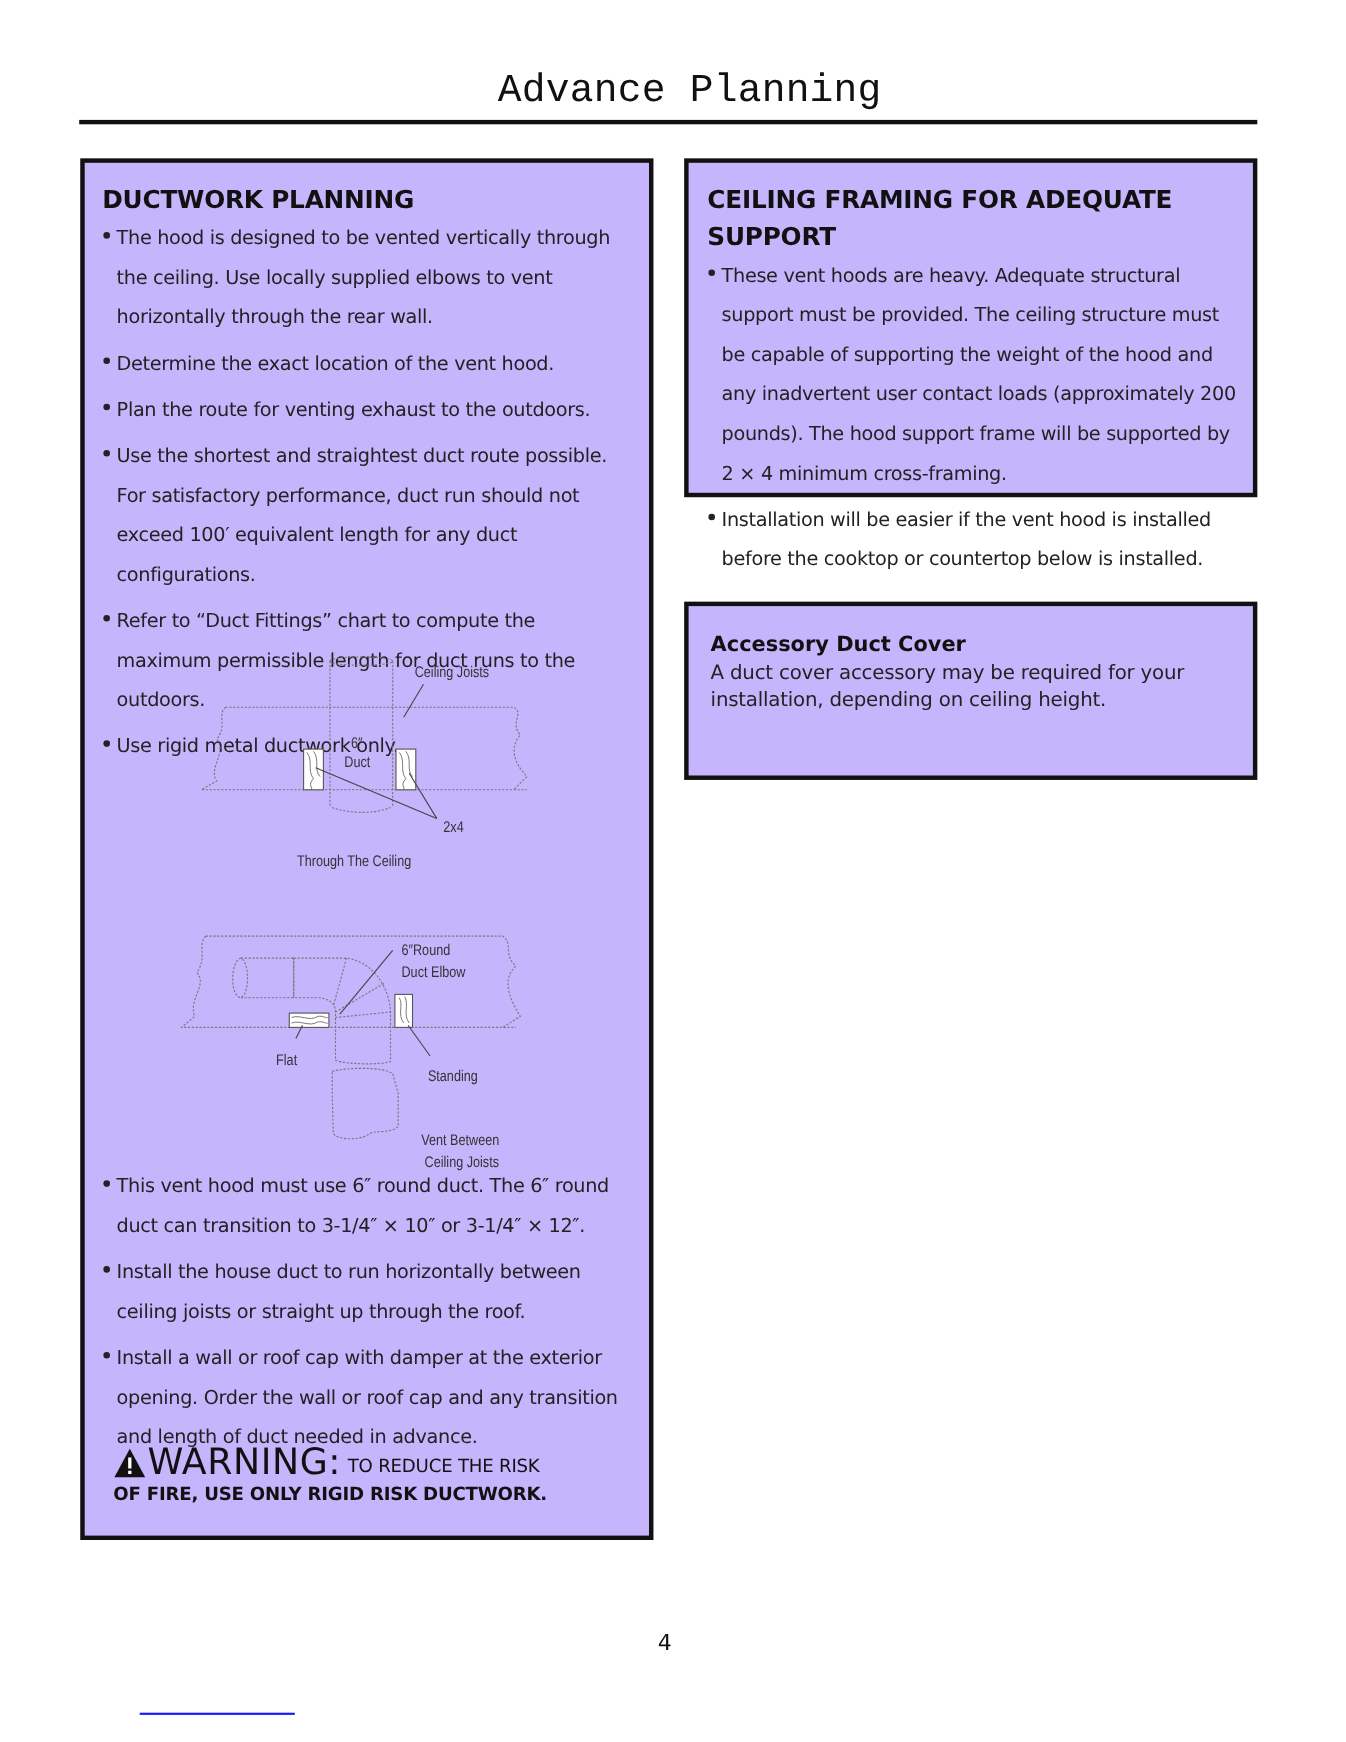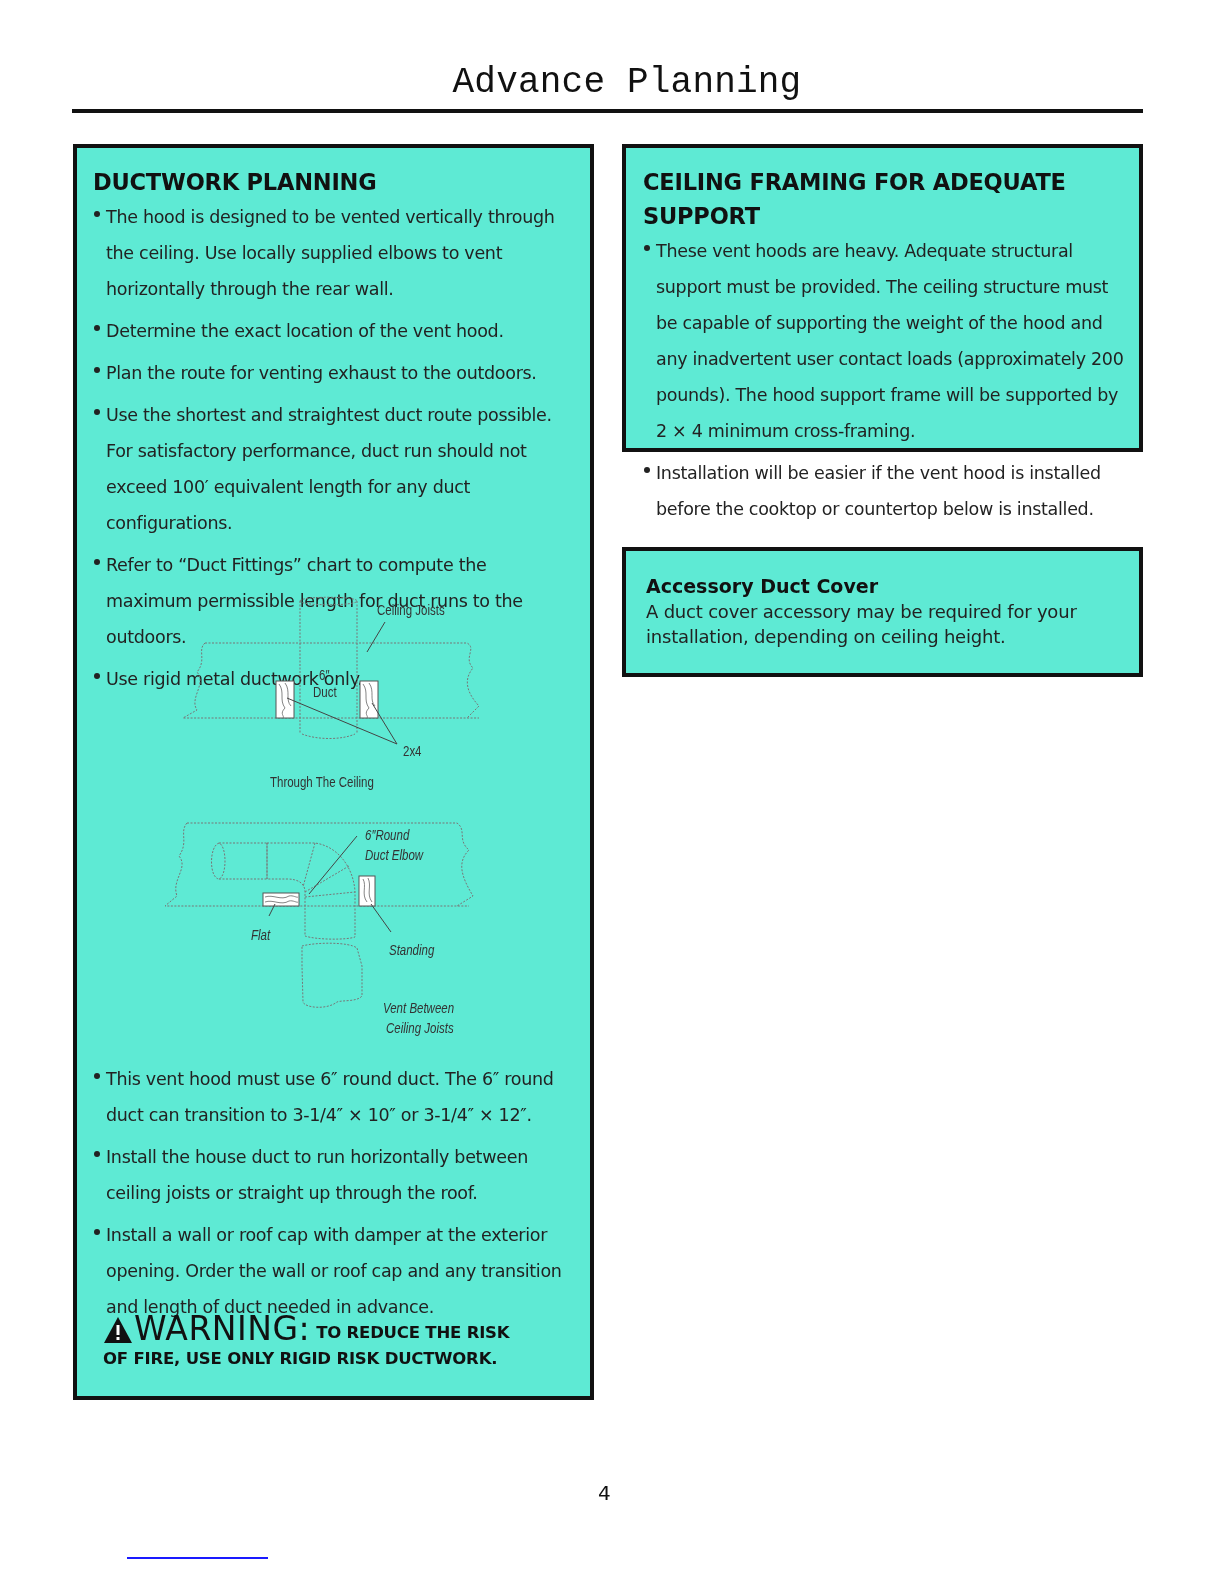--- a/index.html
+++ b/index.html
@@ -9,25 +9,25 @@
   }
   .page-title {
     position: absolute; left: 15px; top: 62px; width: 1224px; text-align: center;
     font-size: 36px; font-weight: normal; letter-spacing: 0.2px; color: #111;
     font-family: Liberation Mono, monospace;
   }
   .title-rule {
     position: absolute; left: 72px; top: 109px; width: 1071px; height: 4px; background: #111;
   }
   .box {
-    position: absolute; border: 4px solid #111; box-sizing: border-box; background: #5eead4;
+    position: absolute; border: 4px solid #111; box-sizing: border-box; background: #c4b5fd;
   }
   #box-ductwork { left: 73px; top: 144px; width: 521px; height: 1256px; }
   #box-ceiling { left: 622px; top: 144px; width: 521px; height: 308px; }
-  #box-cover { left: 622px; top: 547px; width: 521px; height: 130px; }
+  #box-cover { left: 622px; top: 547px; width: 521px; height: 162px; }
 
   .heading {
     font-family: "DejaVu Sans", sans-serif; font-weight: bold; font-size: 22.5px;
     color: #111; margin: 0; line-height: 34px; letter-spacing: -0.2px;
   }
   .subheading {
     font-family: "DejaVu Sans", sans-serif; font-weight: bold; font-size: 19px; color: #111;
     line-height: 26px; margin: 0;
   }
   ul.bullets { list-style: none; margin: 0; padding: 0; }
@@ -48,21 +48,21 @@
 
   .warning {
     position: absolute; left: 26px; top: 1163px; width: 480px;
   }
   .warning .line1 { display: flex; align-items: flex-end; height: 36px; }
   .warning .big {
     font-family: "DejaVu Sans", sans-serif; font-size: 33px; font-weight: normal; letter-spacing: 0.5px;
     line-height: 36px; color: #111; text-align: center;
   }
   .warning .small {
-    font-family: "DejaVu Sans", sans-serif; font-size: 16.5px; font-weight: bold; color: #111;
+    font-family: "DejaVu Sans", sans-serif; font-size: 16.5px; font-weight: normal; color: #111;
     margin-left: 6px; line-height: 28px; letter-spacing: -0.2px; text-align: right;
   }
   .warning .line2 {
     font-family: "DejaVu Sans", sans-serif; font-size: 16.5px; font-weight: bold; color: #111;
     letter-spacing: -0.2px; margin-top: 0px; line-height: 24px;
   }
   .warn-icon { width: 30px; height: 28px; margin-right: 1px; margin-bottom: 3px; }
 
   .diagram { position: absolute; }
   .diagram svg { overflow: visible; }
@@ -125,21 +125,21 @@
         <line x1="218" y1="34" x2="200" y2="64"></line>
       </g>
     </svg>
     <span class="dlabel" style="left:210px; top:14px;">Ceiling Joists</span>
     <span class="dlabel" style="left:152px; top:79px;">6″</span>
     <span class="dlabel" style="left:146px; top:96px;">Duct</span>
     <span class="dlabel" style="left:236px; top:155px;">2x4</span>
     <span class="dlabel" style="left:103px; top:186px;">Through The Ceiling</span>
   </div>
 
-  <div class="diagram" style="left:80px; top:668px; width:340px; height:230px;font-style:italic;">
+  <div class="diagram" style="left:80px; top:696px; width:340px; height:230px;">
     <svg width="340" height="230" viewBox="0 0 340 230">
       <g fill="none" stroke="#777" stroke-width="1" stroke-dasharray="2,1.5">
         <path d="M30,7 L300,7 C310,14 300,24 312,34 C300,46 304,60 316,80 L300,90 M30,7 C22,16 32,26 22,40 C32,52 14,64 20,80 L8,90 L312,90"></path>
         <path d="M62,27 C52,30 52,62 62,63 C70,60 70,30 62,27"></path>
         <line x1="62" y1="27" x2="110" y2="27"></line>
         <line x1="62" y1="63" x2="110" y2="63"></line>
         <path d="M110,27 L158,27 C180,30 196,50 198,75 L198,121 C190,124 160,124 148,120 L148,76 C148,68 142,63 130,63 L110,63 Z"></path>
         <line x1="110" y1="27" x2="110" y2="63"></line>
         <line x1="158" y1="27" x2="146" y2="71"></line>
         <line x1="148" y1="76" x2="192" y2="50"></line>

